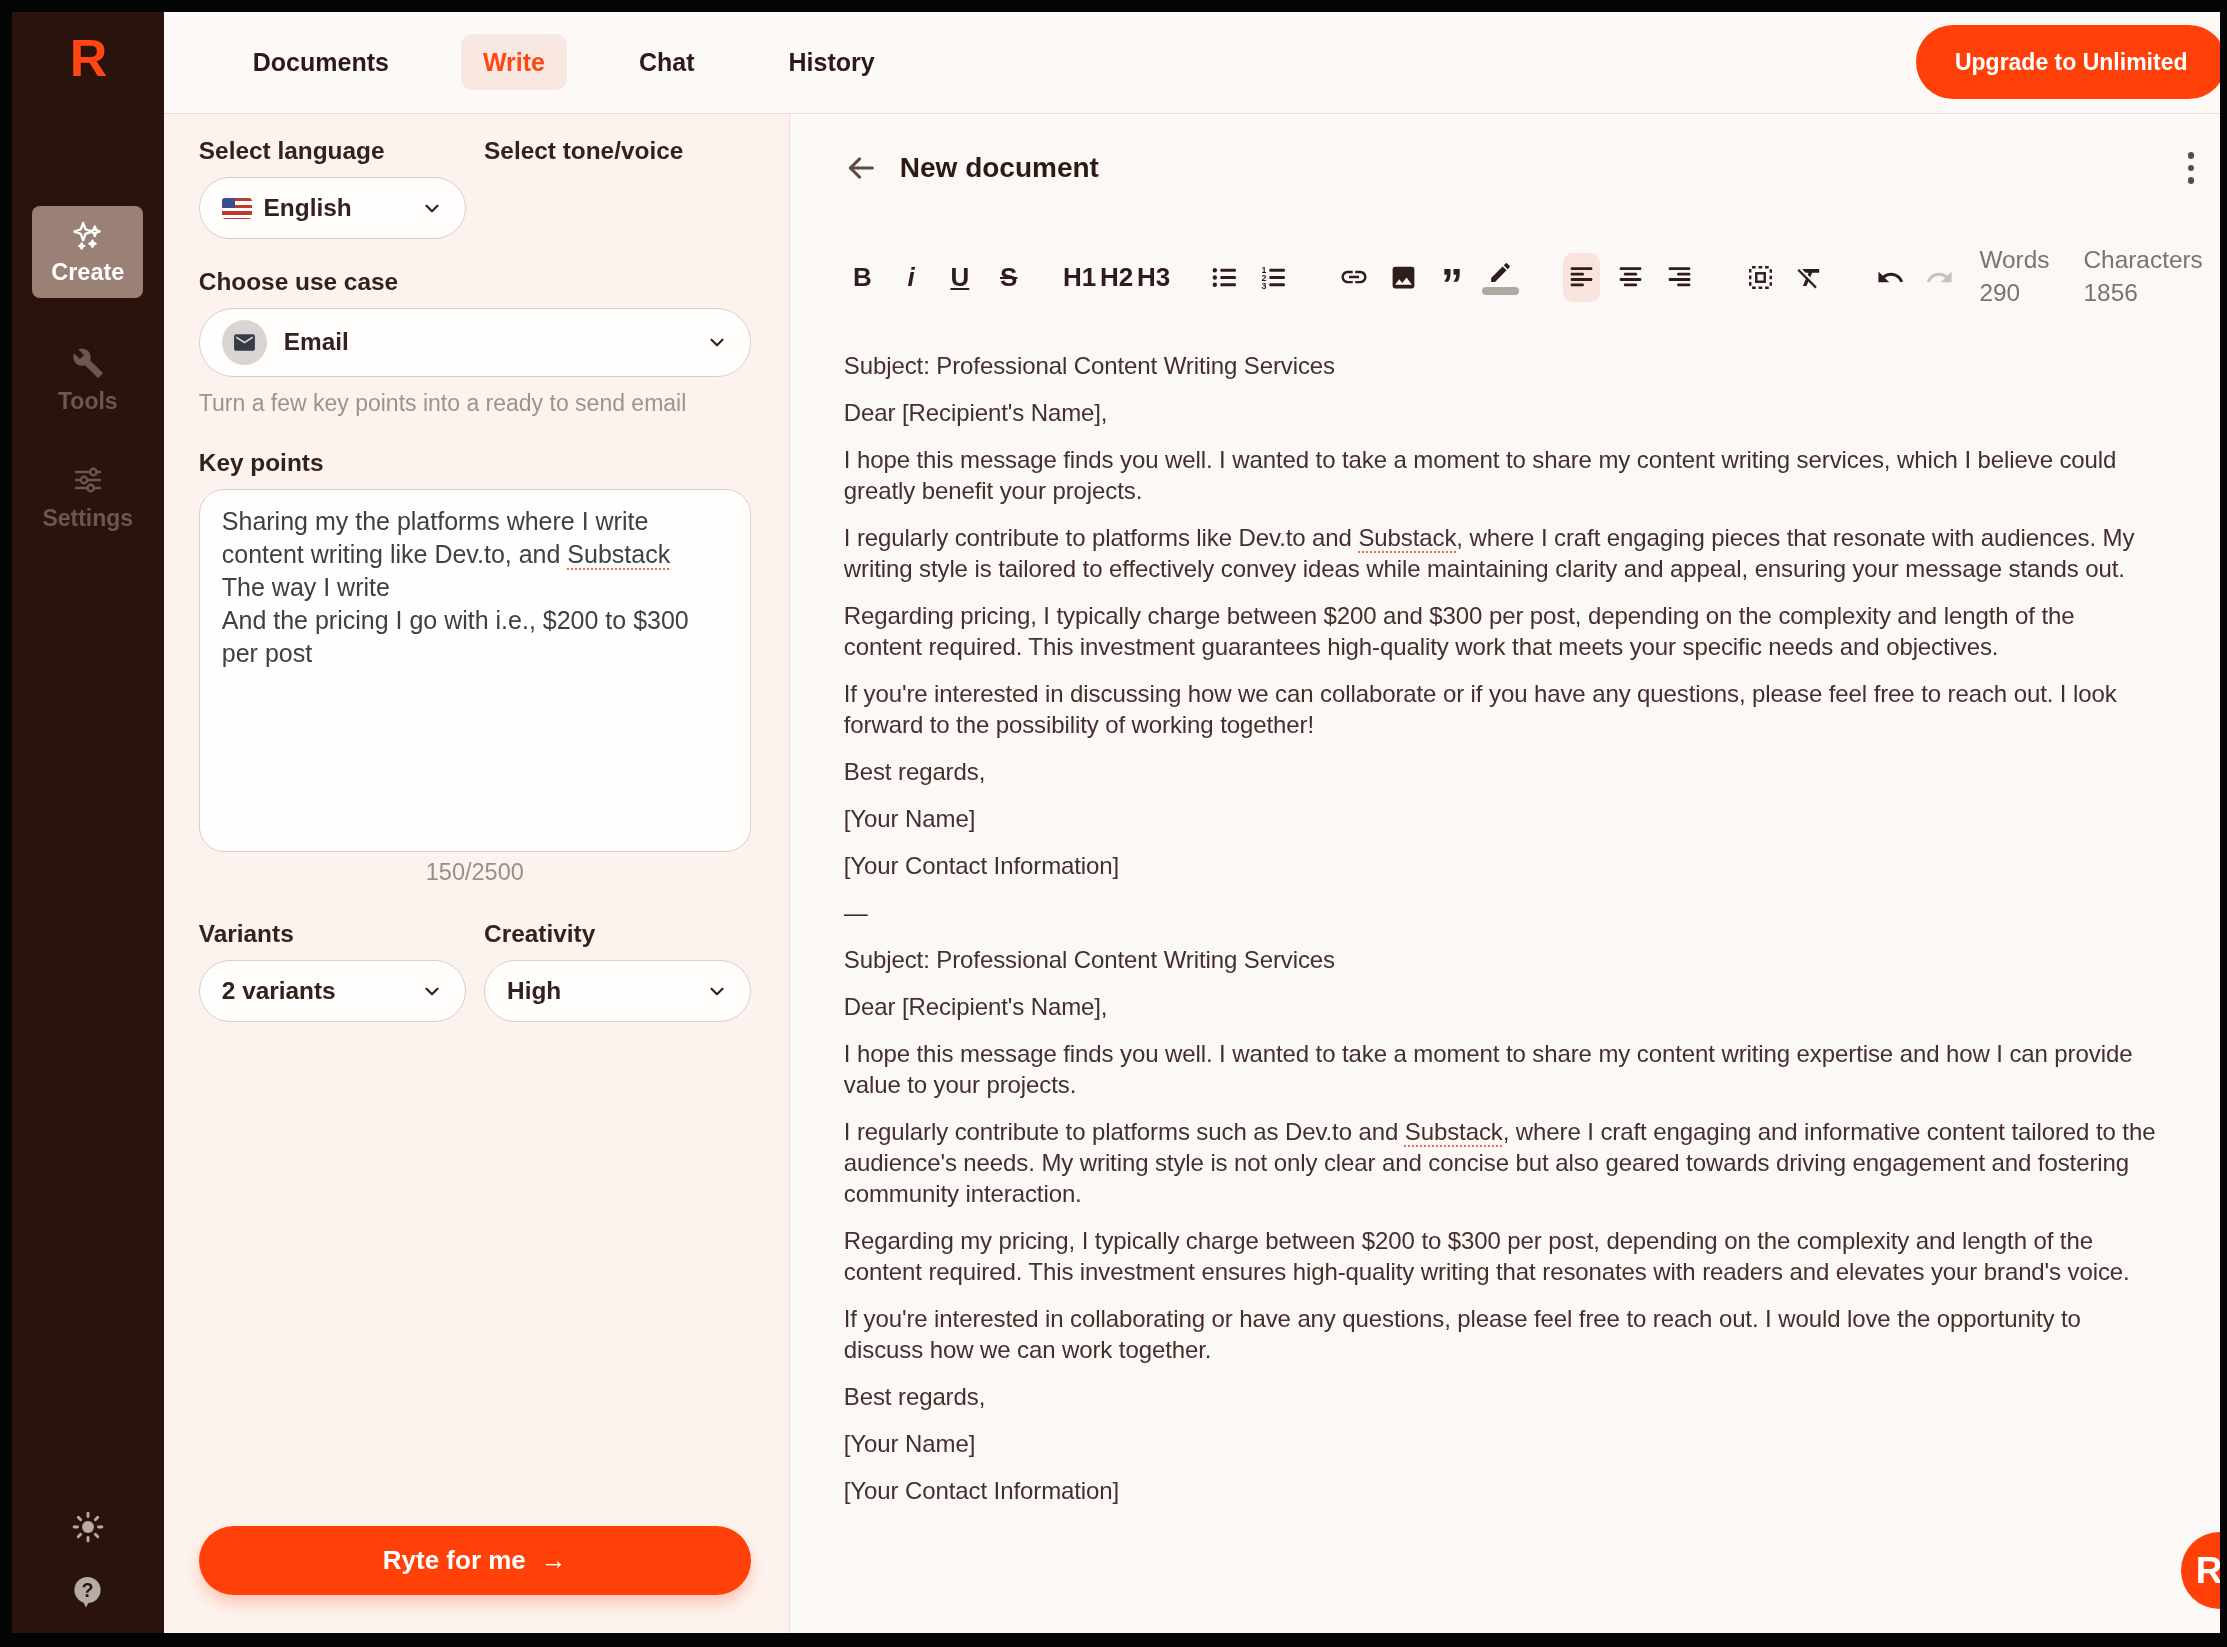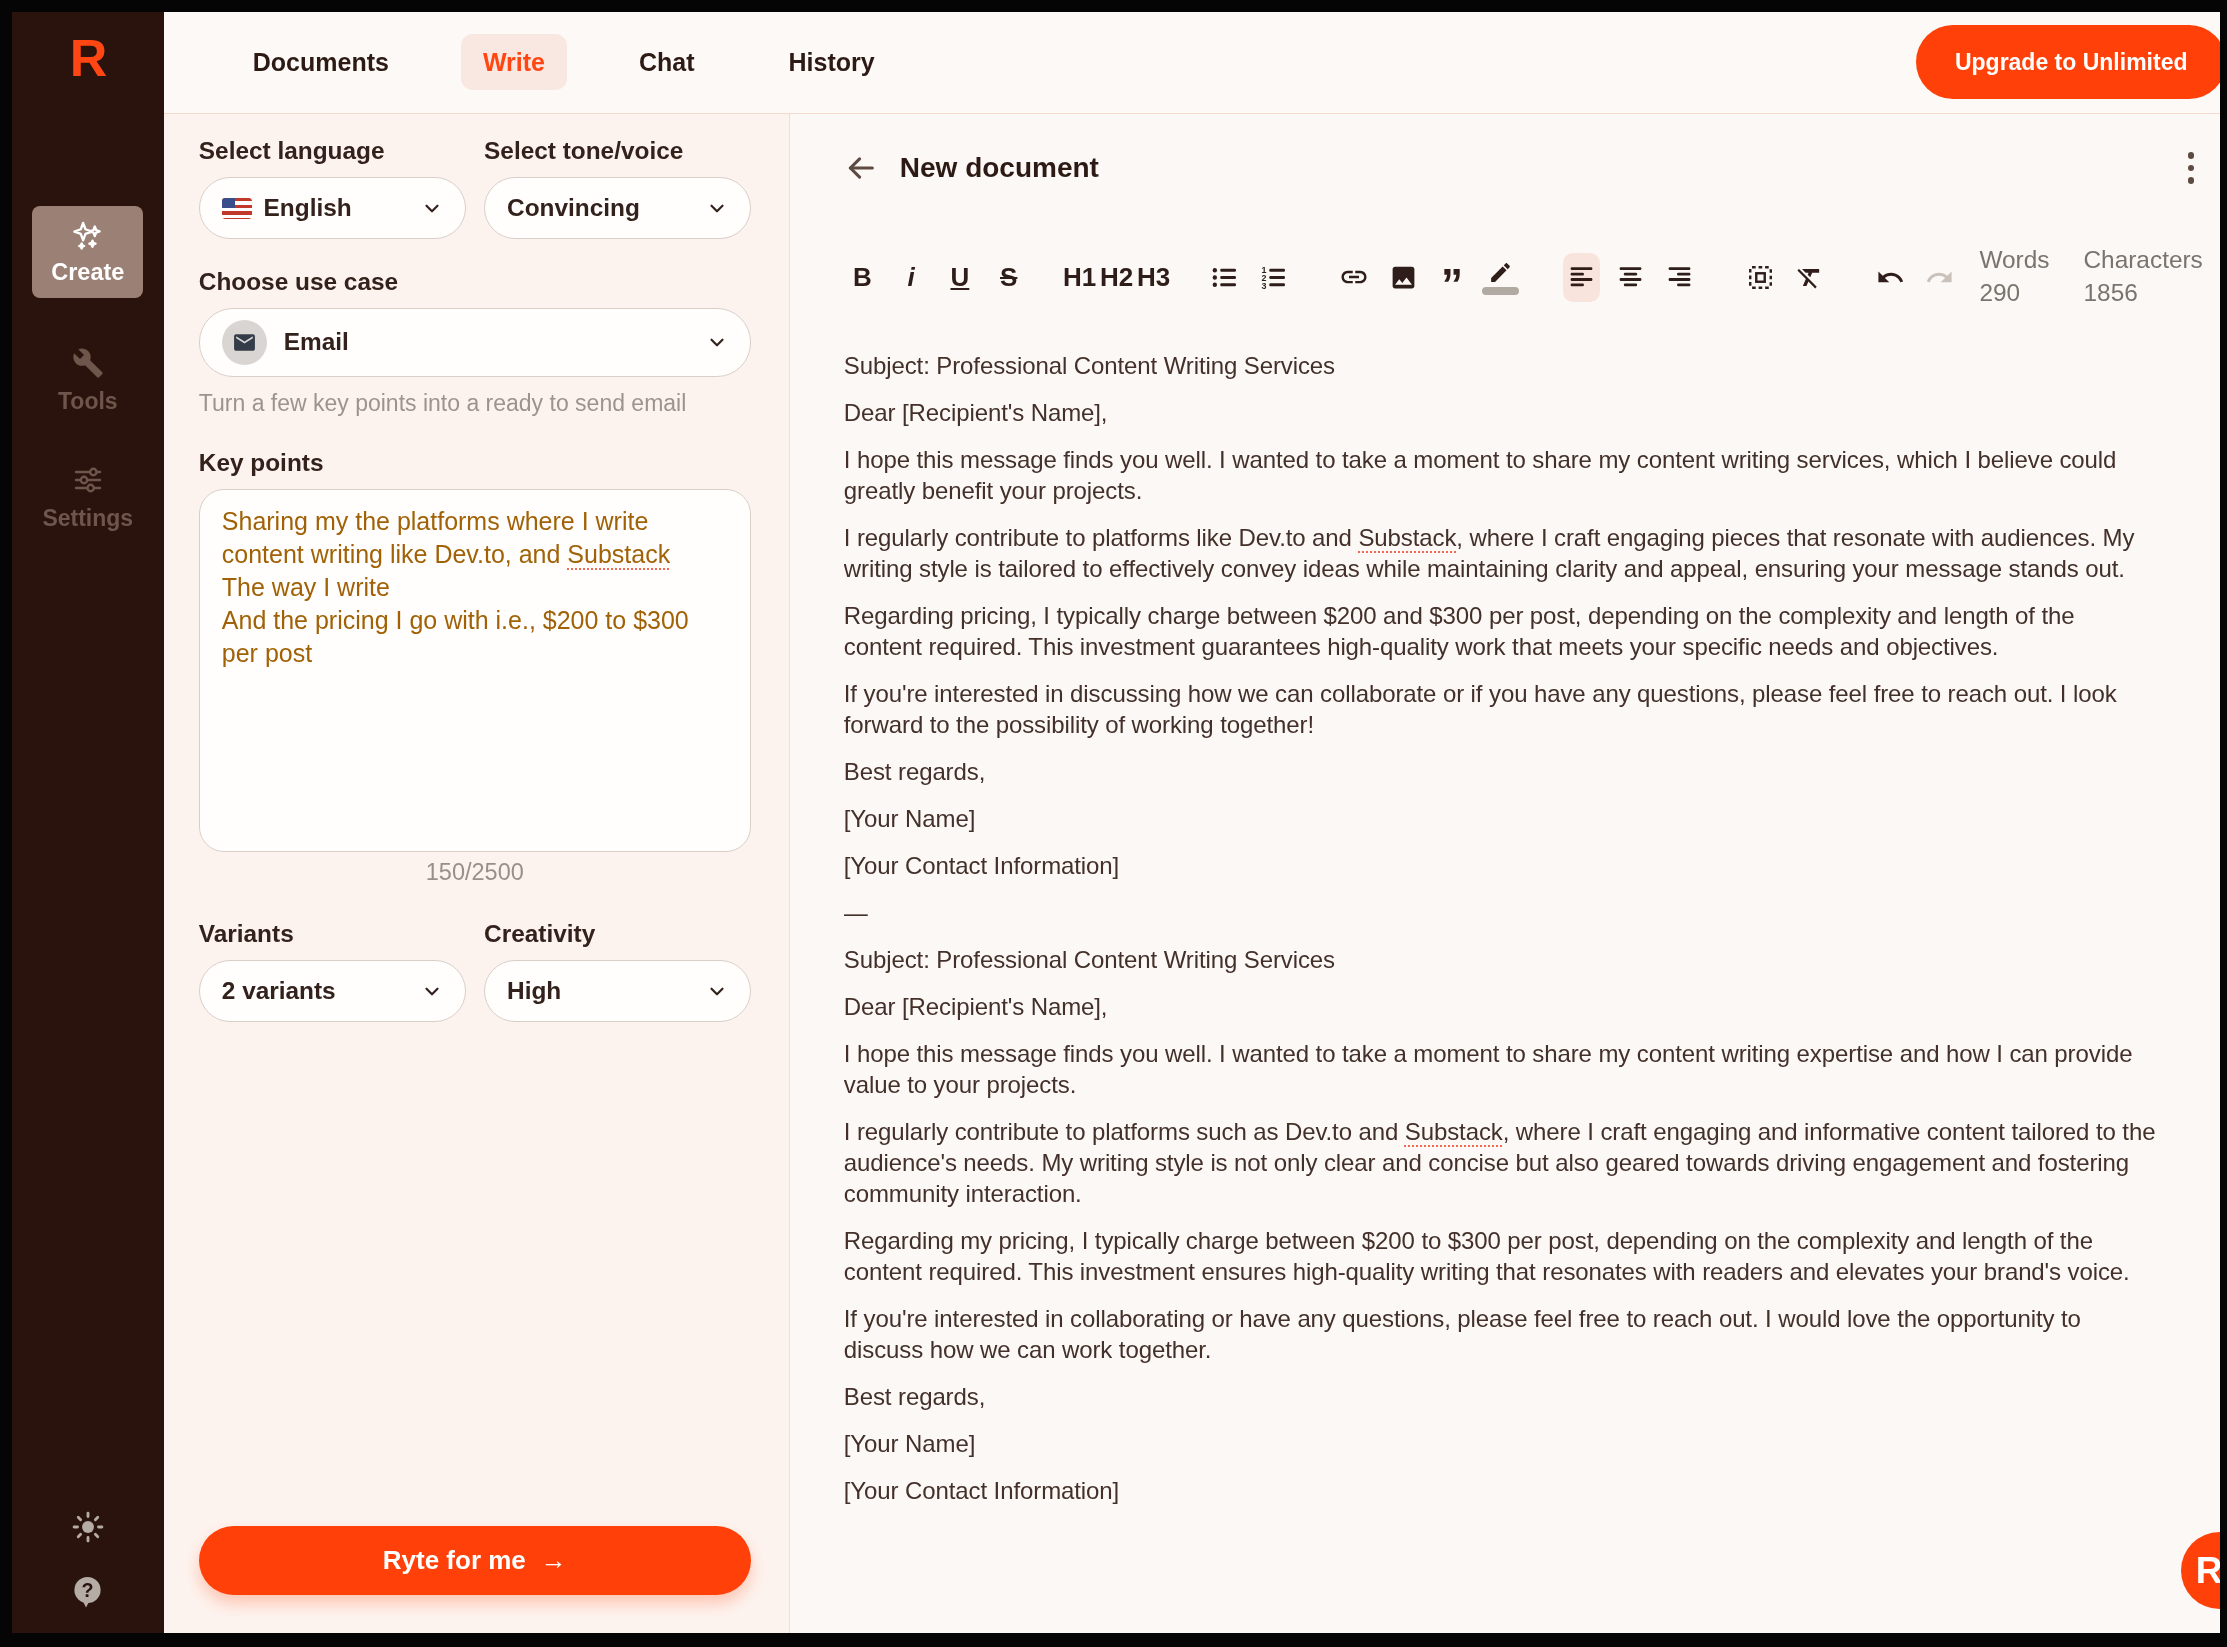--- a/index.html
+++ b/index.html
@@ -53,21 +53,21 @@
     white-space:nowrap; overflow:hidden; }
   .usecase-select { height:69px; margin-bottom:13.4px; }
   .flag { width:30px; height:21px; border-radius:3.4px; margin-right:11.8px; flex-shrink:0;
     background:repeating-linear-gradient(#c0392b 0 3.4px,#fff 3.4px 6.7px); position:relative; overflow:hidden; }
   .flag::after { content:""; position:absolute; left:0; top:0; width:13.4px; height:10px; background:#3a4e8c; }
   .icon-circle { width:45px; height:45px; border-radius:50%; background:#d9d5d2;
     display:flex; align-items:center; justify-content:center; margin-right:17px; flex-shrink:0; }
   .help-text { font-size:23px; color:#9b948e; margin-bottom:32px; white-space:nowrap; }
   .spacer-lg { height:34px; } .spacer-md { height:29px; }
   .keypoints { width:100%; height:363px; background:#fffefd; border:1.7px solid #d9cfc9;
-    border-radius:25px; padding:15px 22px; font-size:25px; font-weight:500; color:#a16207;
+    border-radius:25px; padding:15px 22px; font-size:25px; font-weight:500; color:#404040;
     line-height:33px; white-space:pre-wrap; overflow:hidden; position:relative; cursor:text; }
   .resize-handle { position:absolute; right:8.4px; bottom:6.7px; width:15px; height:15px; }
   .counter { text-align:center; font-size:23.5px; color:#97908a; margin-top:6.7px; }
   .cta-wrap { margin-top:auto; padding-bottom:38px; }
   .cta { width:100%; height:69px; background:#ff4008; border:none; border-radius:37px;
     color:#fff; font-size:26px; font-weight:700; font-family:inherit; cursor:pointer;
     display:flex; align-items:center; justify-content:center; gap:15px;
     box-shadow:0 8.4px 15px rgba(255,64,8,0.25); }
 
   
@@ -189,28 +189,20 @@
               <span class="val">English</span>
               <span>
                 <svg width="22" height="22" viewBox="0 0 24 24" fill="none" stroke="#33211c" stroke-width="2.4" stroke-linecap="round" stroke-linejoin="round">
                     <path d="M6 9.5l6 6 6-6"></path>
                   </svg>
               </span>
             </div>
           </div>
           <div class="field">
             <div class="field-label">Select tone/voice</div>
-            <div class="select">
-              <span class="val">Convincing</span>
-              <span>
-                <svg width="22" height="22" viewBox="0 0 24 24" fill="none" stroke="#33211c" stroke-width="2.4" stroke-linecap="round" stroke-linejoin="round">
-                    <path d="M6 9.5l6 6 6-6"></path>
-                  </svg>
-              </span>
-            </div>
           </div>
         </div>
 
         <div class="spacer-md"></div>
         <div class="field-label">Choose use case</div>
         <div class="select usecase-select">
           <span class="icon-circle">
             <svg width="25" height="25" viewBox="0 0 24 24" fill="#343c4a">
               <path d="M20 4H4c-1.1 0-2 .9-2 2v12c0 1.1.9 2 2 2h16c1.1 0 2-.9 2-2V6c0-1.1-.9-2-2-2zm0 4l-8 5-8-5V6l8 5 8-5v2z"></path>
             </svg>

